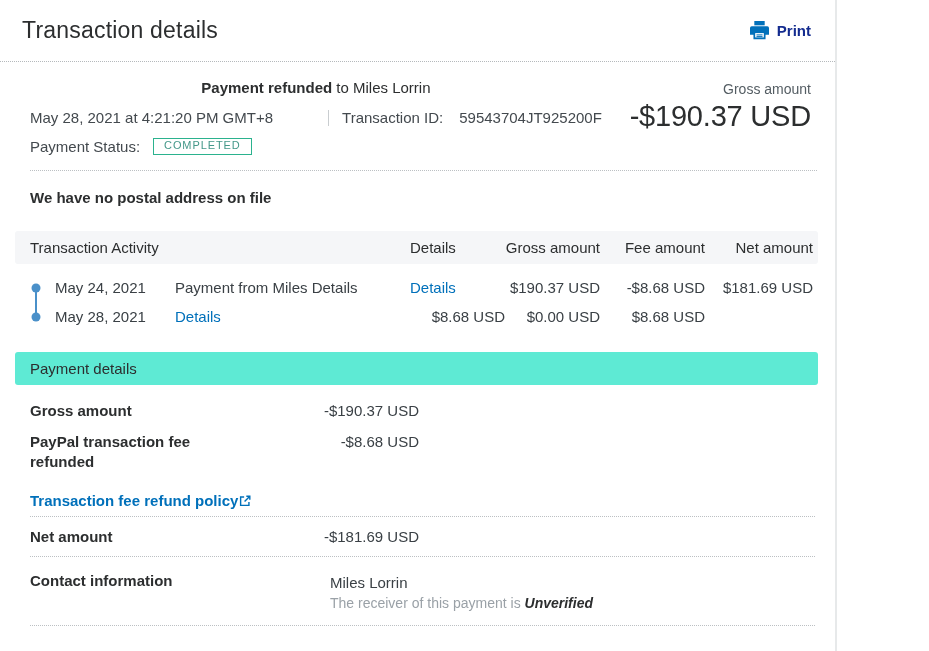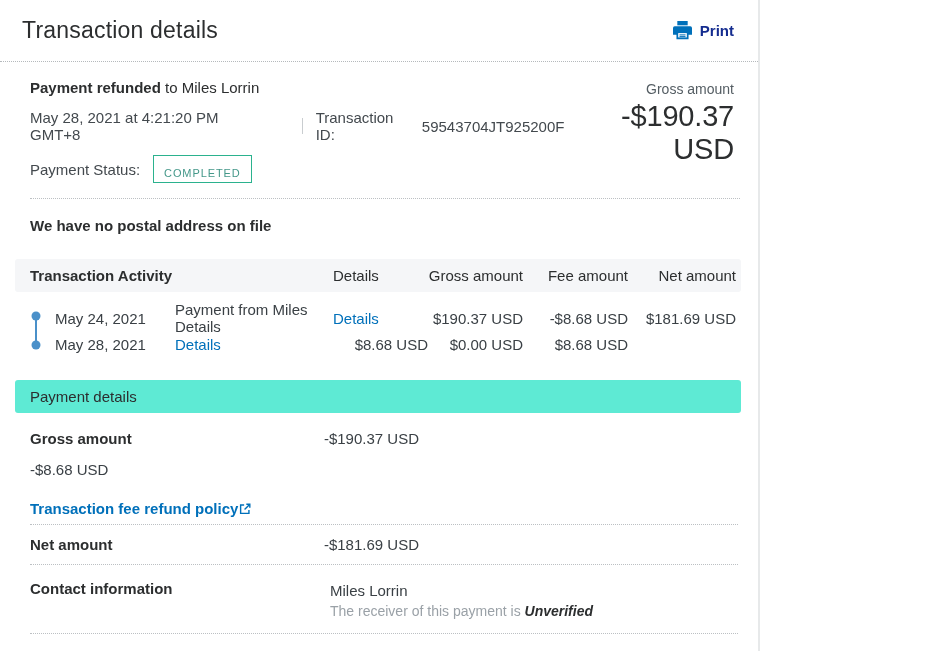--- a/index.html
+++ b/index.html
@@ -4,21 +4,21 @@
 <style>
   * { box-sizing: border-box; margin: 0; padding: 0; }
   html, body { width: 929px; height: 651px; overflow: hidden; background: #fff; }
   body {
     font-family: "Liberation Sans", "DejaVu Sans", sans-serif;
     color: #2c2e2f;
     font-size: 15px;
   }
   .card {
     position: relative;
-    width: 760px;
+    width: 837px;
     height: 651px;
     background: #fff;
     border-right: 2px solid #e7e9ea;
   }
   
   .header {
     height: 62px;
     display: flex;
     align-items: center;
     justify-content: space-between;
@@ -28,33 +28,33 @@
   .page-title { font-size: 23px; font-weight: normal; color: #2c2e2f; letter-spacing: .2px; }
   .print-btn {
     display: flex; align-items: center; gap: 7px;
     background: none; border: none; cursor: pointer;
     font-family: inherit;
     text-align: center;
   }
   .print-btn .label { color: #142c8f; font-weight: bold; font-size: 15px; }
   
   .summary { display: flex; justify-content: space-between; padding: 17px 24px 0 30px; }
-  .s-row1 { font-size: 15px; color: #2c2e2f; }
+  .s-row1 { font-size: 15px; color: #2c2e2f; text-align: center; }
   .s-row1 .b { font-weight: bold; }
   .s-row2 { margin-top: 13px; font-size: 15px; color: #43494e; display: flex; align-items: center; }
   .vsep { display: inline-block; width: 1px; height: 16px; background: #c9cdd0; margin: 0 13px 0 55px; }
   .txid { margin-left: 16px; }
   .s-row3 { margin-top: 12px; display: flex; align-items: center; color: #43494e; }
   .badge {
     margin-left: 13px;
     border: 1px solid #2bb28e;
     color: #45988a;
     font-size: 11px;
     letter-spacing: .9px;
-    padding: 11px 10px 3px;
+    padding: 0 10px 3px;
     border-radius: 0;
     white-space: nowrap;
   }
   .summary-right { text-align: right; padding-top: 2px; }
   .ga-label { font-size: 14px; color: #545d63; }
   .ga-value { font-size: 29px; color: #2c2e2f; margin-top: 3px; letter-spacing: -.2px; }
   
   .divider { border-top: 1px dotted #bcc0c3; height: 0; }
   .d-main  { margin: 15px 18px 0 30px; }
   .d-inner { margin-left: 15px; margin-right: 3px; }
@@ -62,21 +62,21 @@
   .postal { margin: 18px 30px 0; font-weight: bold; font-size: 15px; }
   
   .activity { margin: 25px 17px 0 15px; }
   .act-grid {
     display: grid;
     grid-template-columns: 25px 120px 1fr 95px 95px 105px 108px;
     align-items: center;
     padding: 0 5px 0 15px;
   }
   .act-bar { background: #f5f6f8; height: 33px; border-radius: 3px; }
-  .act-title { font-weight: bold; font-size: 15px; grid-column: 1 / 4; color: #2c2e2f; }
+  .act-title { font-weight: normal; font-size: 15px; grid-column: 1 / 4; color: #2c2e2f; }
   .col-h { font-size: 15px; color: #2c2e2f; }
   .num { text-align: right; white-space: nowrap; }
   .act-rows { position: relative; padding-top: 9px; }
   .timeline { position: absolute; left: 12px; top: 9px; }
   .act-row { height: 29px; font-size: 15px; color: #3a4045; }
   .link { color: #0070ba; text-decoration: none; cursor: pointer; }
   
   .pdetails { margin: 21px 17px 0 15px; }
   .pd-bar {
     background: #5eead4; height: 33px; line-height: 33px;
@@ -185,20 +185,21 @@
   </div>
 
   <div class="pdetails">
     <div class="pd-bar">Payment details</div>
 
     <div class="pd-row">
       <div class="pd-label">Gross amount</div>
       <div class="pd-value">-$190.37 USD</div>
     </div>
     <div class="pd-row second">
+      <div class="pd-label">PayPal transaction fee refunded</div>
       <div class="pd-value">-$8.68 USD</div>
     </div>
 
     <div class="policy">
       <a class="link" href="#">
         <span>Transaction fee refund policy</span>
         <span style="display:inline-flex;">
           <svg width="14" height="14" viewBox="0 0 16 16" fill="none" stroke="#0070ba" stroke-width="1.6" aria-hidden="true">
             <path d="M7 3.5 H3 V13 h9.5 V9"></path>
             <path d="M9.5 2.5 h4 v4"></path>

